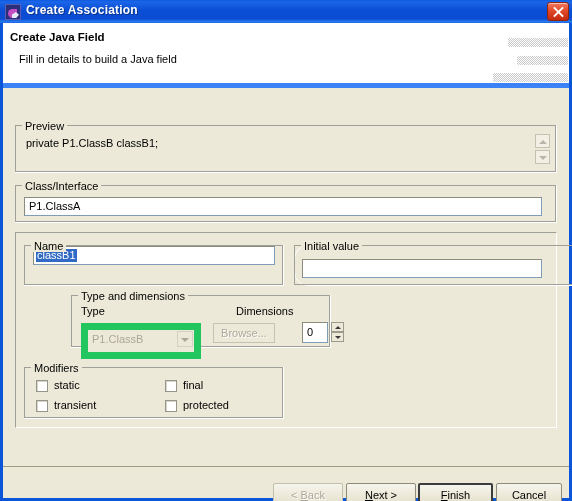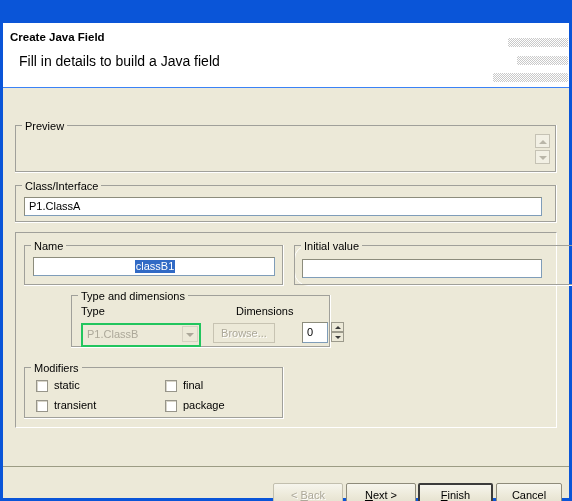--- a/index.html
+++ b/index.html
@@ -95,36 +95,36 @@
     box-sizing: border-box;
   }
 
   
   #header {
     position: absolute;
     left: 0; top: 0;
     width: 566px;
     height: 65px;
     background: #FFFFFF;
-    border-bottom: 1px solid #3b82f6;
+    border-bottom: 5px solid #3b82f6;
     box-sizing: border-box;
     overflow: hidden;
   }
   #header-title {
     position: absolute;
     left: 7px; top: 8px;
     font-size: 11.5px;
     font-weight: bold;
     color: #000000;
     white-space: nowrap;
   }
   #header-subtitle {
     position: absolute;
     left: 16px; top: 30px;
-    font-size: 14px;
+    font-size: 11px;
     color: #000000;
     white-space: nowrap;
   }
   .banner-bar {
     position: absolute;
     height: 9px;
     background-image:
       linear-gradient(45deg, #C9C9C9 25%, transparent 25%, transparent 75%, #C9C9C9 75%),
       linear-gradient(45deg, #C9C9C9 25%, transparent 25%, transparent 75%, #C9C9C9 75%);
     background-size: 2px 2px;
@@ -217,30 +217,29 @@
     box-sizing: border-box;
     border: 1px solid #A0A09A;
     border-right-color: #FFFFFF;
     border-bottom-color: #FFFFFF;
   }
 
   
   #name-group { left: 21px; top: 222px; width: 260px; height: 41px; }
   #name-input {
     position: absolute;
-    left: 8px; top: 11px;
+    left: 8px; top: 0;
     width: 242px; height: 19px;
     box-sizing: border-box;
     background: #FFFFFF;
     border: 1px solid #7F9DB9;
     border-top-color: #8C8C7C;
     border-left-color: #8C8C7C;
     overflow: hidden;
     white-space: nowrap;
-    text-align: center;
   }
   #name-input .sel {
     display: inline-block;
     margin: 2px 0 0 2px;
     padding: 0 1px;
     background: #316AC5;
     color: #FFFFFF;
     font-size: 11px;
     line-height: 13px;
   }
@@ -272,24 +271,24 @@
   }
   #dimensions-label {
     position: absolute;
     left: 158px; top: 9px;
     font-size: 11px;
     padding-left: 6px;
   }
   #type-combo {
     position: absolute;
     left: 9px; top: 27px;
-    width: 120px; height: 24px;
+    width: 120px; height: 36px;
     box-sizing: border-box;
     background: #ECE9D8;
-    border: 2px solid #22c55e;
+    border: 7px solid #22c55e;
     font-size: 11px;
     line-height: 18px;
     padding-left: 4px;
     color: #ACA899;
     overflow: hidden;
     white-space: nowrap;
   }
   #type-combo-arrowbox {
     position: absolute;
     right: 1px; top: 1px;
@@ -436,33 +435,45 @@
   #btn-next   { left: 343px; width: 70px; }
   #btn-finish { left: 415px; width: 75px; }
   #btn-cancel { left: 493px; width: 66px; }
   .mnem { text-decoration: underline; }
 </style>
 </head>
 <body>
 
 <div id="window">
 
+  <div id="titlebar">
+    <div id="title-icon">
+      <div class="g1"></div>
+        <div class="g2"></div>
+    </div>
+    <div id="title-text">Create Association</div>
+    <div id="close-button">
+      <div class="x1"></div>
+        <div class="x2"></div>
+    </div>
+  </div>
 
   <div id="client">
 
     <div id="header">
       <div id="header-title">Create Java Field</div>
       <div id="header-subtitle">Fill in details to build a Java field</div>
       <div class="banner-bar" id="banner-bar-1"></div>
       <div class="banner-bar" id="banner-bar-2"></div>
       <div class="banner-bar" id="banner-bar-3"></div>
     </div>
 
     <div class="group" id="preview-group">
       <span class="group-label">Preview</span>
+      <div id="preview-text">private P1.ClassB classB1;</div>
       <div id="preview-scroll-up">
           <span class="arrow-up-sm"></span>
         </div>
       <div id="preview-scroll-down">
           <span class="arrow-dn-sm"></span>
         </div>
     </div>
 
     <div class="group" id="classiface-group">
       <span class="group-label">Class/Interface</span>
@@ -515,21 +526,21 @@
       <div class="check-row" style="left:140px; top:12px;">
         <span class="checkbox"></span>
         <span class="check-label">final</span>
       </div>
       <div class="check-row" style="left:11px; top:32px;">
         <span class="checkbox"></span>
         <span class="check-label">transient</span>
       </div>
       <div class="check-row" style="left:140px; top:32px;">
         <span class="checkbox"></span>
-        <span class="check-label">package</span>
+        <span class="check-label">protected</span>
       </div>
     </div>
 
     <div id="button-separator"></div>
 
     <div class="dlg-button disabled" id="btn-back">
       <span>&lt; </span><span class="mnem">B</span><span>ack</span>
     </div>
 
     <div class="dlg-button" id="btn-next">

